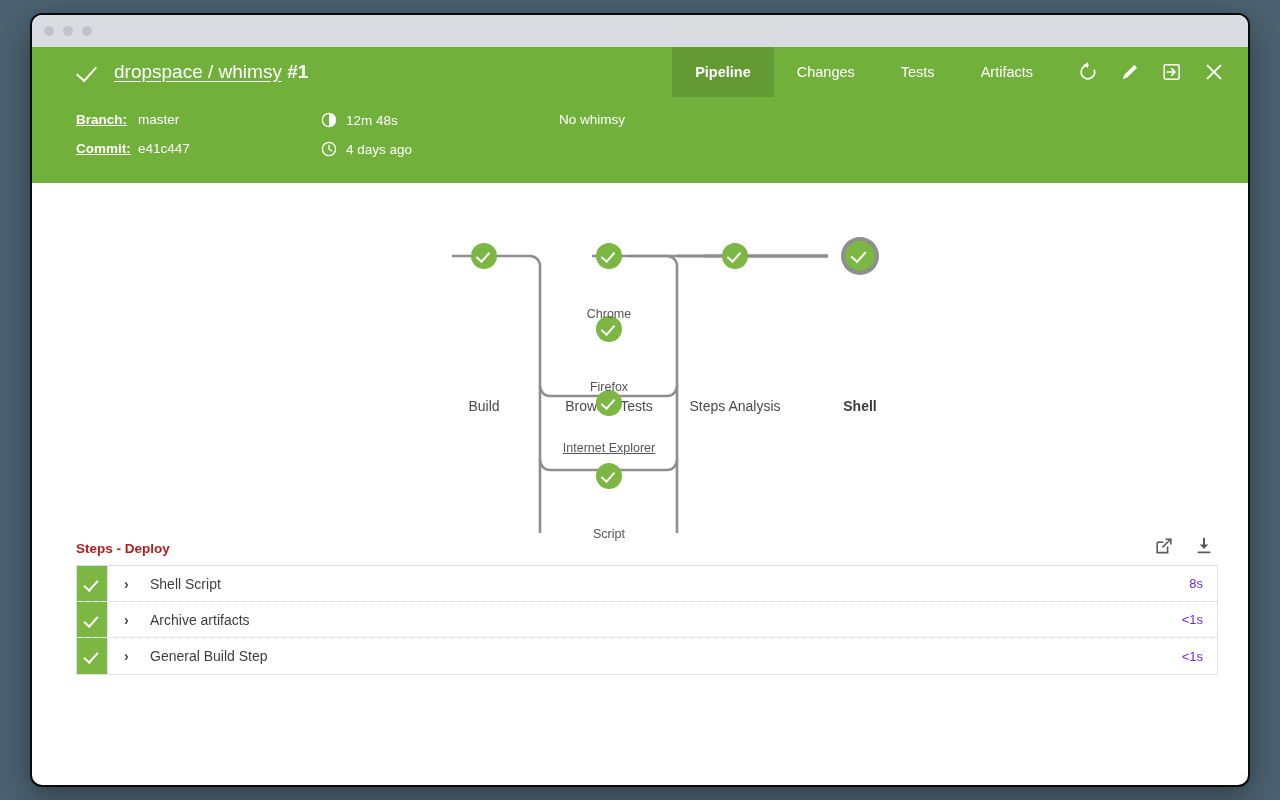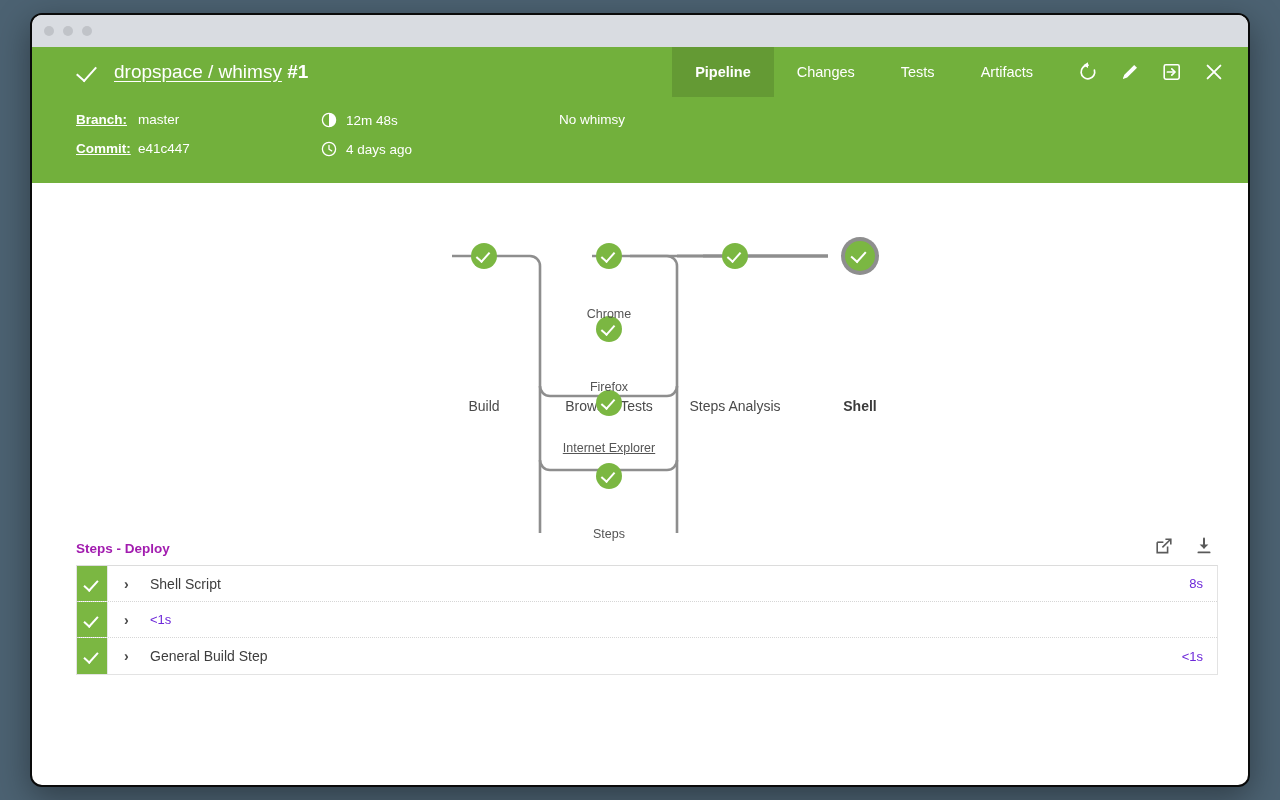--- a/index.html
+++ b/index.html
@@ -204,21 +204,21 @@
   }
   .steps-head {
     display: flex;
     align-items: flex-end;
     justify-content: space-between;
     padding-bottom: 9px;
   }
   .steps-title {
     font-size: 13.5px;
     font-weight: bold;
-    color: #a21caf;
+    color: #b91c1c;
   }
   .steps-icons {
     display: flex;
     gap: 20px;
     align-items: center;
     padding-right: 4px;
   }
   .sicon { width: 20px; height: 20px; }
 
   .steps-list {
@@ -393,21 +393,21 @@
     <div class="node" style="left:703px; top:73px;"></div>
     <div class="node big sel" style="left:828px; top:73px;"></div>
 
     <div class="node" style="left:577px; top:146px;"></div>
     <div class="node" style="left:577px; top:220px;"></div>
     <div class="node" style="left:577px; top:293px;"></div>
 
     <div class="node-label" style="left:577px; top:88px;">Chrome</div>
     <div class="node-label" style="left:577px; top:161px;">Firefox</div>
     <div class="node-label" style="left:577px; top:222px;text-decoration:underline;">Internet Explorer</div>
-    <div class="node-label" style="left:577px; top:308px;">Steps</div>
+    <div class="node-label" style="left:577px; top:308px;">Script</div>
   </div>
 
   <div class="steps-wrap">
     <div class="steps-head">
       <div class="steps-title">Steps - Deploy</div>
       <div class="steps-icons">
         <div class="sicon">
           <svg width="20" height="20" viewBox="0 0 20 20">
             <path d="M3.2 6.2 V16.6 H13.6 V10.4" fill="none" stroke="#5a5a5a" stroke-width="1.6"></path>
             <path d="M3.2 6.2 H9.4" fill="none" stroke="#5a5a5a" stroke-width="1.6"></path>
@@ -431,20 +431,21 @@
         <div class="step-body">
           <span class="chev">›</span>
           <span class="step-name">Shell Script</span>
           <span class="step-dur">8s</span>
         </div>
       </div>
       <div class="step-row">
         <div class="step-gutter"></div>
         <div class="step-body">
           <span class="chev">›</span>
+          <span class="step-name">Archive artifacts</span>
           <span class="step-dur">&lt;1s</span>
         </div>
       </div>
       <div class="step-row">
         <div class="step-gutter"></div>
         <div class="step-body">
           <span class="chev">›</span>
           <span class="step-name">General Build Step</span>
           <span class="step-dur">&lt;1s</span>
         </div>

